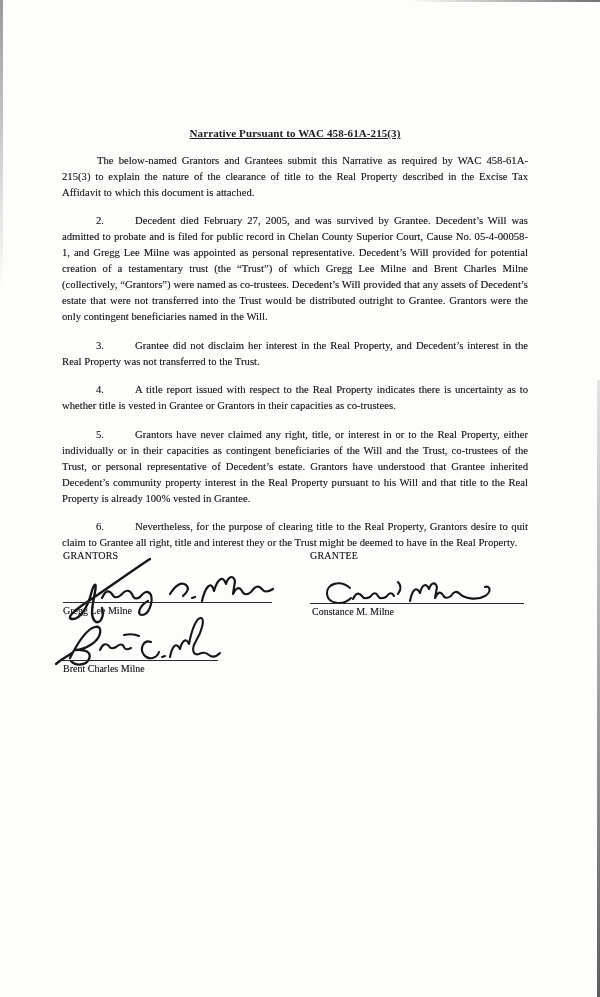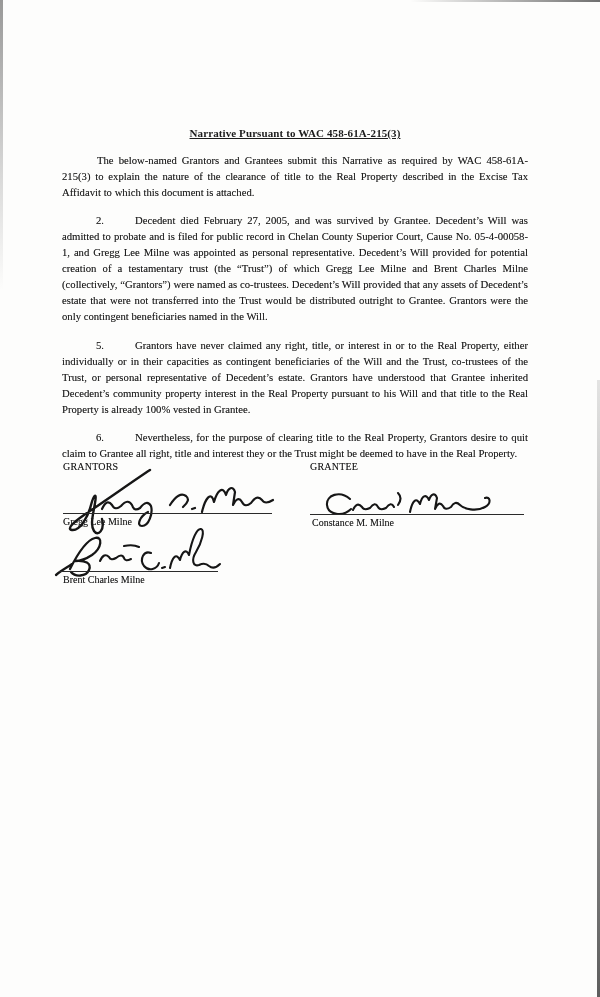--- a/index.html
+++ b/index.html
@@ -90,21 +90,23 @@
 
     <div class="doc-title">
       <span>Narrative Pursuant to WAC 458-61A-215(3)</span>
     </div>
 
     <p class="body-par intro">The below-named Grantors and Grantees submit this Narrative as required by WAC 458-61A-215(3) to explain the nature of the clearance of title to the Real Property described in the Excise Tax Affidavit to which this document is attached.</p>
 
 
     <p class="body-par"><span class="num">2.</span><span>Decedent died February 27, 2005, and was survived by Grantee.  Decedent’s Will was admitted to probate and is filed for public record in Chelan County Superior Court, Cause No. 05-4-00058-1, and Gregg Lee Milne was appointed as personal representative.  Decedent’s Will provided for potential creation of a testamentary trust (the “Trust”) of which Gregg Lee Milne and Brent Charles Milne (collectively, “Grantors”) were named as co-trustees.  Decedent’s Will provided that any assets of Decedent’s estate that were not transferred into the Trust would be distributed outright to Grantee.  Grantors were the only contingent beneficiaries named in the Will.</span></p>
 
+    <p class="body-par"><span class="num">3.</span><span>Grantee did not disclaim her interest in the Real Property, and Decedent’s interest in the Real Property was not transferred to the Trust.</span></p>
 
+    <p class="body-par"><span class="num">4.</span><span>A title report issued with respect to the Real Property indicates there is uncertainty as to whether title is vested in Grantee or Grantors in their capacities as co-trustees.</span></p>
 
     <p class="body-par"><span class="num">5.</span><span>Grantors have never claimed any right, title, or interest in or to the Real Property, either individually or in their capacities as contingent beneficiaries of the Will and the Trust, co-trustees of the Trust, or personal representative of Decedent’s estate.  Grantors have understood that Grantee inherited Decedent’s community property interest in the Real Property pursuant to his Will and that title to the Real Property is already 100% vested in Grantee.</span></p>
 
     <p class="body-par"><span class="num">6.</span><span>Nevertheless, for the purpose of clearing title to the Real Property, Grantors desire to quit claim to Grantee all right, title and interest they or the Trust might be deemed to have in the Real Property.</span></p>
 
 
     <div class="sig-block">
       <div class="sig-heading h-grantors">GRANTORS</div>
       <div class="sig-heading h-grantee">GRANTEE</div>
 

